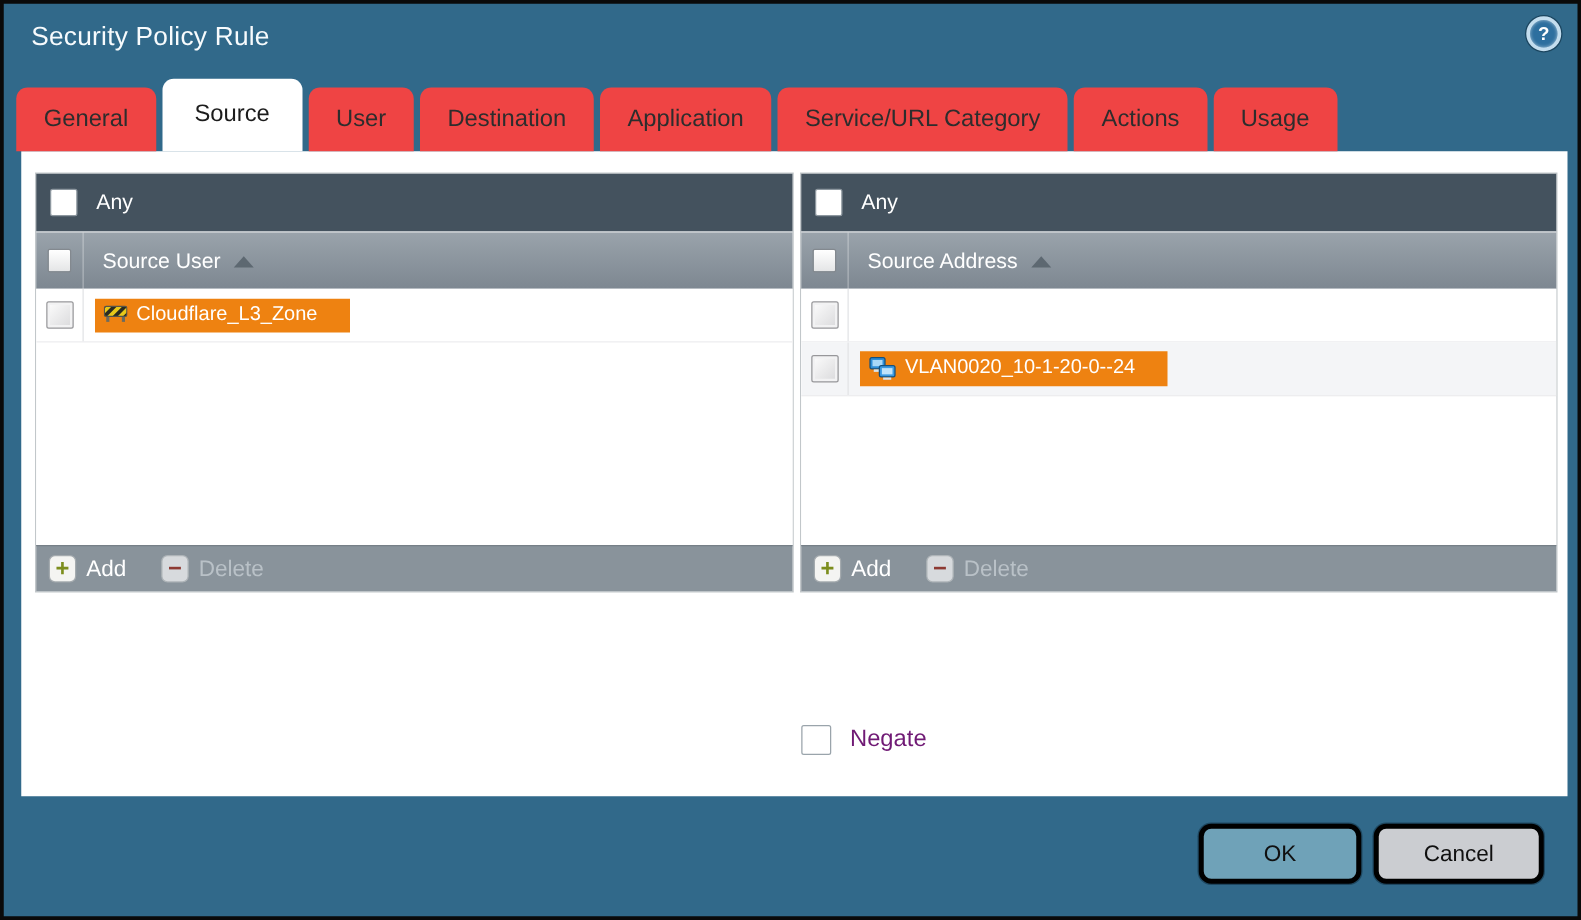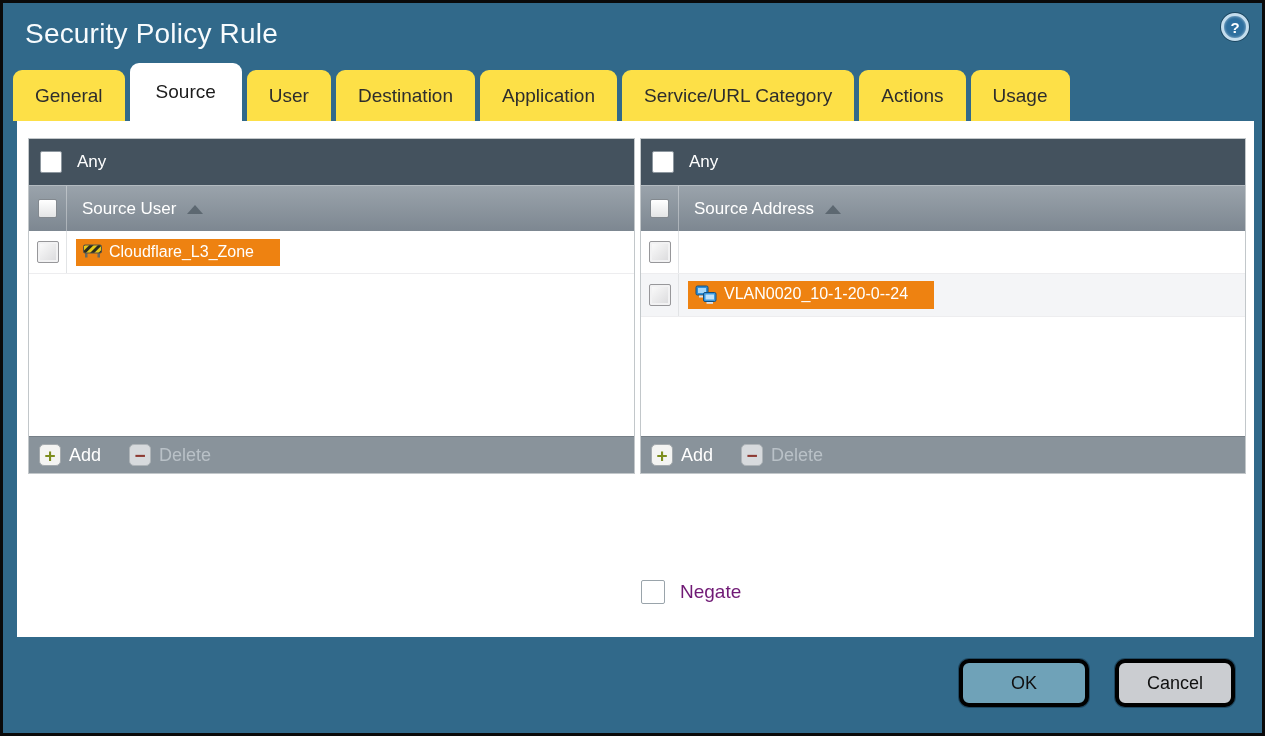--- a/index.html
+++ b/index.html
@@ -10,40 +10,40 @@
     position: relative;
     width: 1265px; height: 736px;
     background: #31698a;
     border: 3px solid #0a0a0a;
   }
 
   
   .titlebar { position: absolute; top: 0; left: 0; right: 0; height: 62px; }
   .title {
     position: absolute; left: 22px; top: 15px;
-    font-size: 28px; color: #f7fbfd; letter-spacing: 0.2px;
+    font-size: 21px; color: #f7fbfd; letter-spacing: 0.2px;
   }
   .help-icon {
     position: absolute; right: 13px; top: 10px;
     width: 28px; height: 28px; border-radius: 50%;
     background: #2d6f9f;
     border: 3px solid #c3ddee;
     box-shadow: 0 0 0 1px rgba(10,40,60,0.55), inset 0 0 3px rgba(255,255,255,0.6);
     color: #fff; font-size: 15px; font-weight: bold;
     display: flex; align-items: center; justify-content: center;
     cursor: pointer;
   }
 
   
   .tabbar {
     position: absolute; left: 10px; top: 62px; right: 10px; height: 56px;
     display: flex; align-items: flex-end; gap: 5px; z-index: 2;
   }
   .tab {
-    height: 51px; background: #fde047;
+    height: 51px; background: #ef4444;
     border-radius: 9px 9px 0 0;
     padding: 0 22px;
     display: flex; align-items: center;
     font-size: 19px; color: #2d2d2d;
     cursor: pointer; white-space: nowrap;
   }
   .tab.active {
     height: 58px; background: #ffffff; color: #1c1c1c;
     padding: 12px 26px; position: relative; z-index: 3;
   }
@@ -148,21 +148,21 @@
   
   .btn {
     position: absolute; bottom: 26px; height: 48px;
     border: 4px solid #000000; border-radius: 10px;
     font-family: "Liberation Sans", sans-serif;
     font-size: 18px; color: #101010;
     box-shadow: 0 0 0 1px rgba(8,30,45,0.45);
     cursor: pointer;
   }
   .ok-btn { right: 173px; width: 130px; background: #6fa2b8; }
-  .cancel-btn { right: 27px; width: 120px; background: #cbcdd1; }
+  .cancel-btn { right: 27px; width: 136px; background: #cbcdd1; }
 </style>
 </head>
 <body>
 
 <div class="dialog">
 
   <div class="titlebar">
     <span class="title">Security Policy Rule</span>
     <div class="help-icon">?</div>
   </div>

